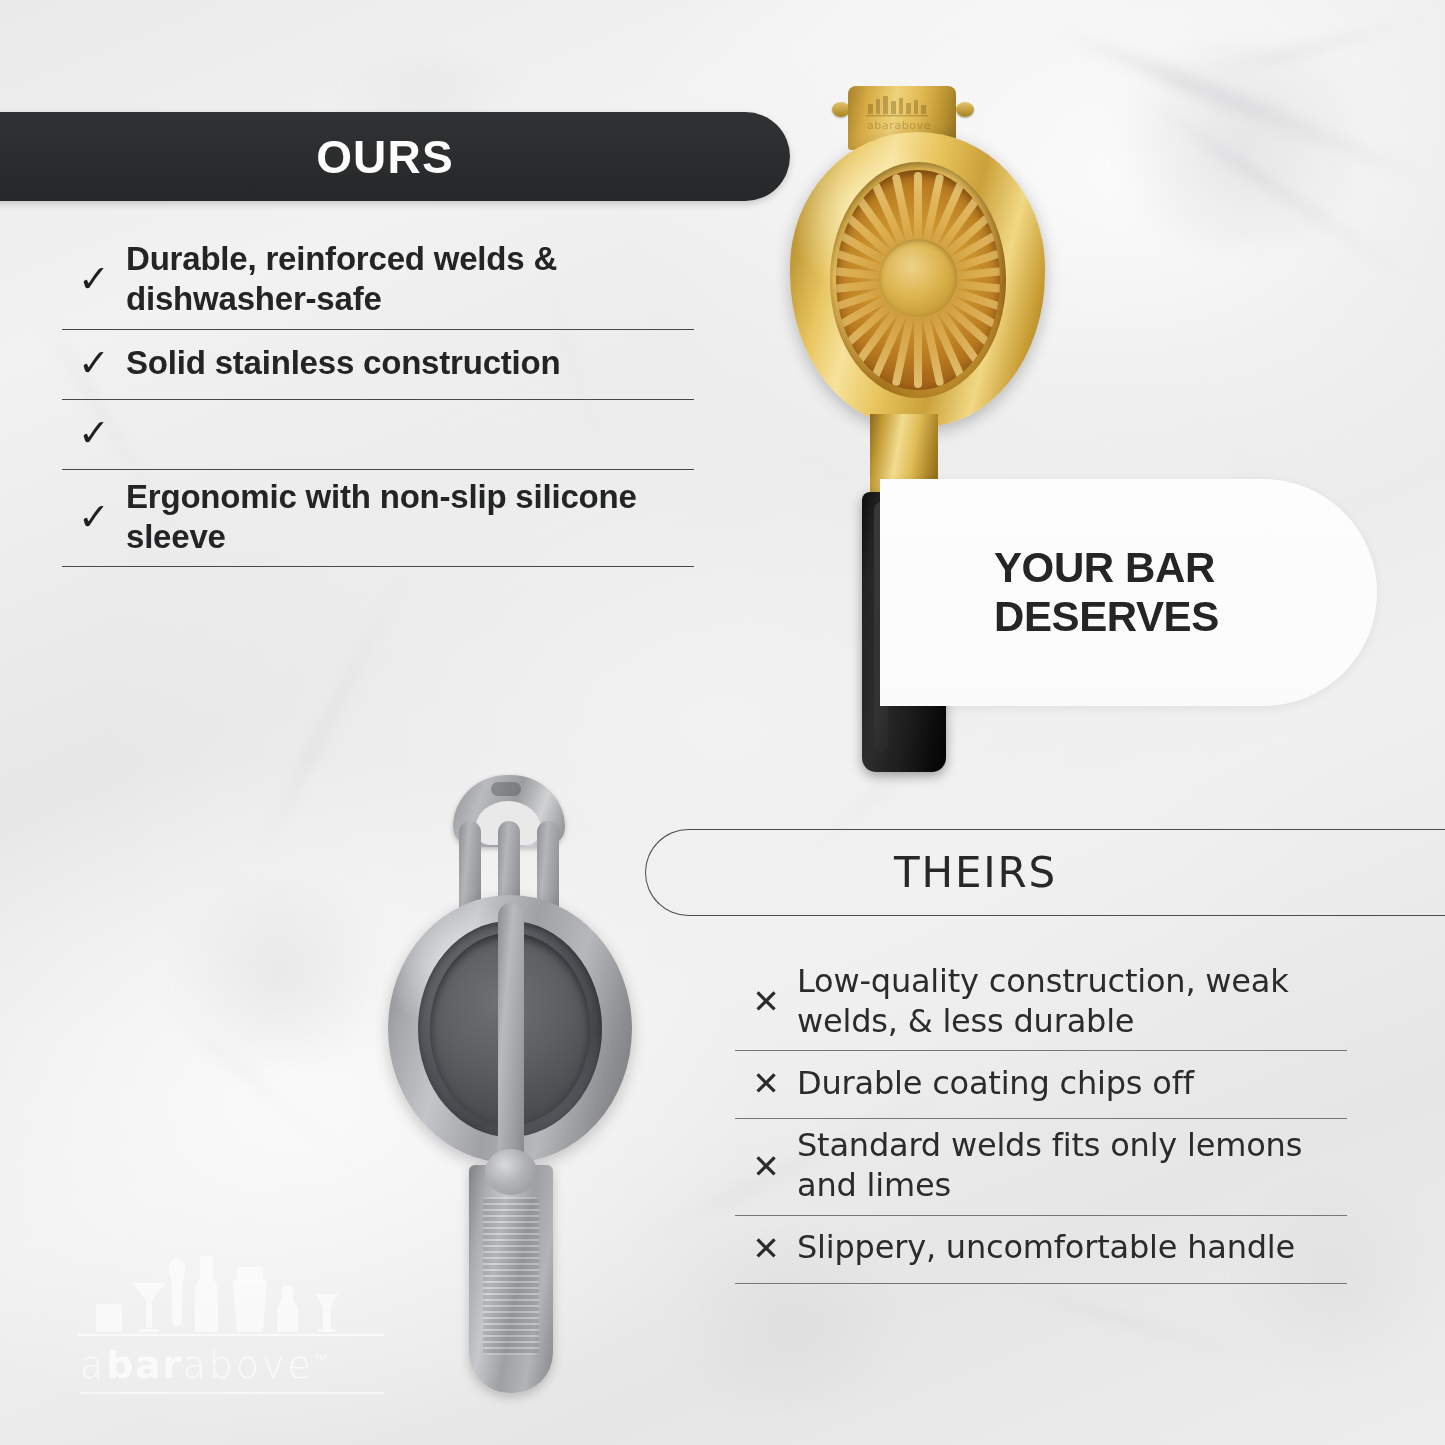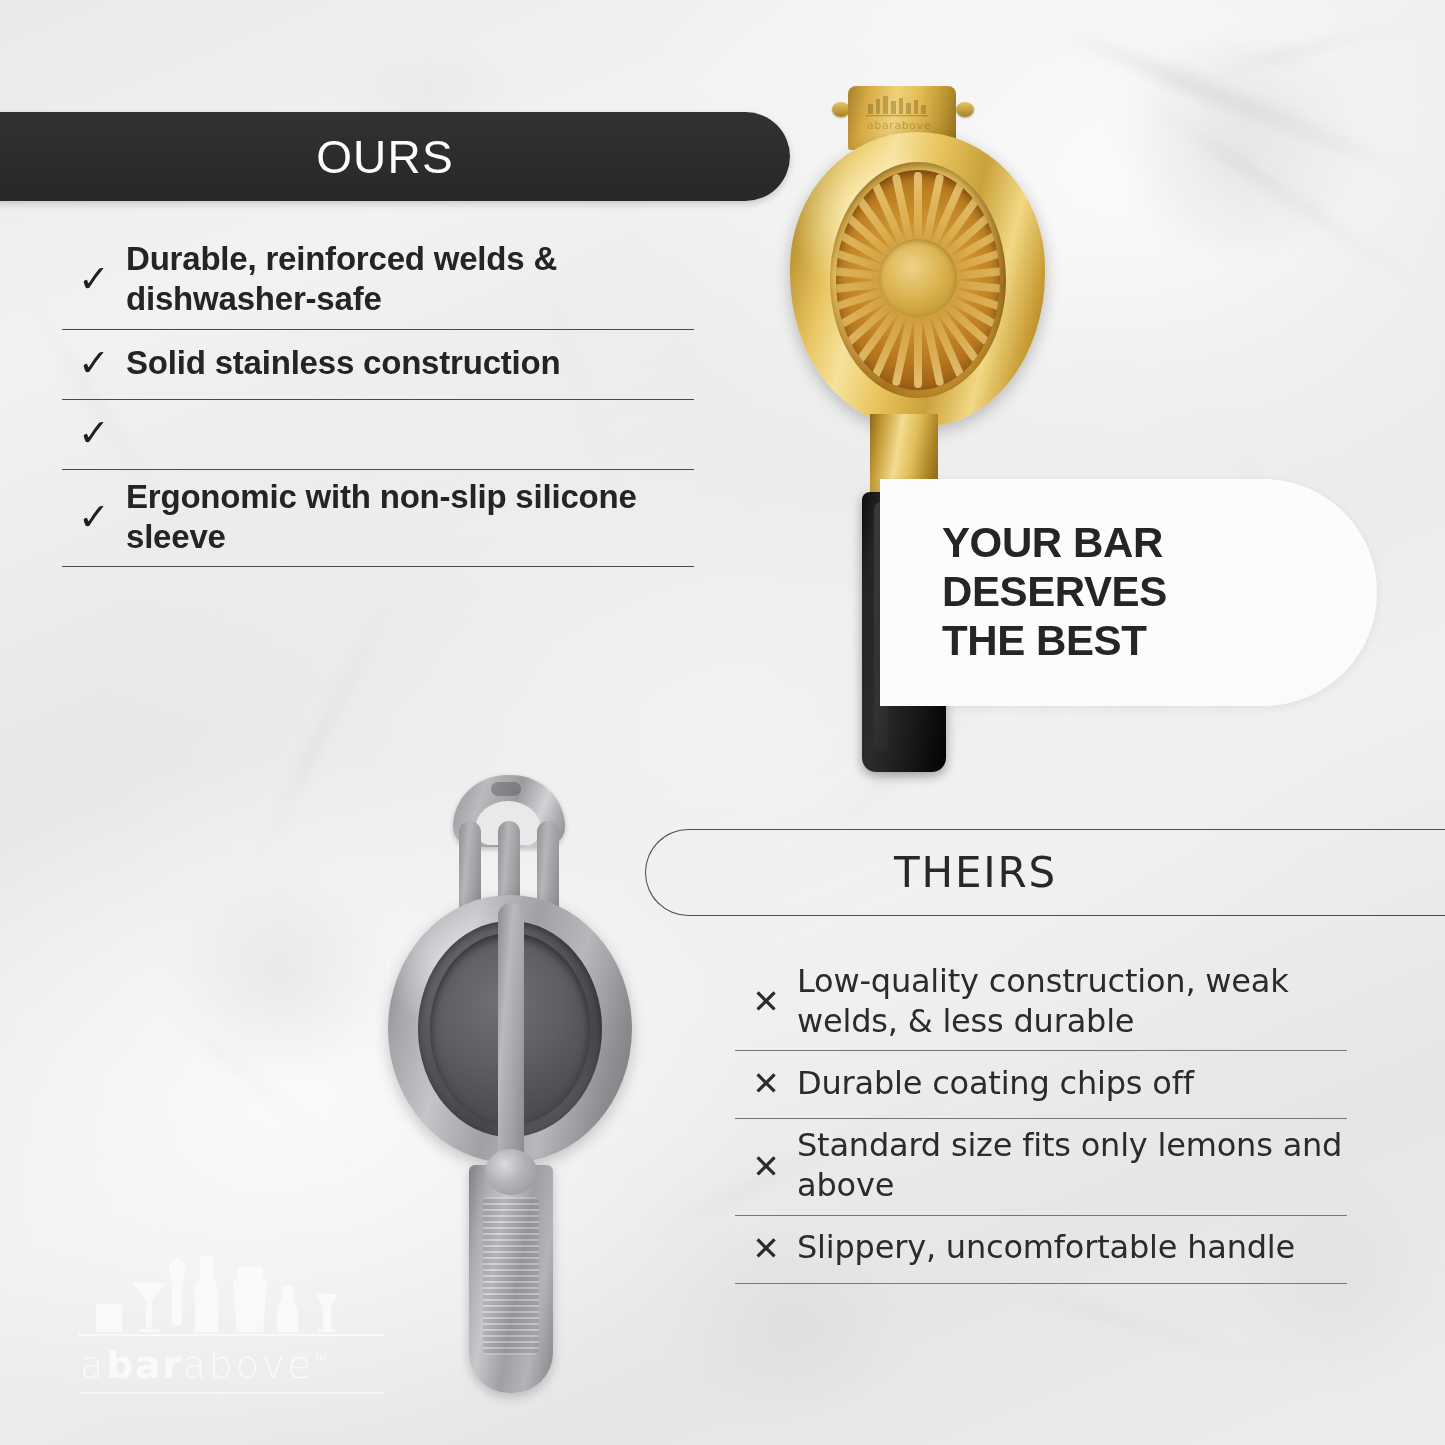--- a/index.html
+++ b/index.html
@@ -68,21 +68,21 @@
     background: linear-gradient(180deg, #303233 0%, #2a2c2d 55%, #252728 100%);
     border-radius: 0 46px 46px 0;
     box-shadow: 0 3px 7px rgba(0,0,0,.17);
     display: flex;
     align-items: center;
     justify-content: center;
   }
   .ours-pill-label {
     color: #fdfdfd;
     font-size: 46px;
-    font-weight: normal;
+    font-weight: bold;
     letter-spacing: 1.2px;
     padding-left: 40px;
   }
 
   
   .ours-list {
     position: absolute;
     left: 62px;
     top: 232px;
     width: 632px;
@@ -120,21 +120,21 @@
     width: 497px;
     height: 227px;
     background: linear-gradient(180deg, #fdfdfd 0%, #fbfbfb 100%);
     border-radius: 0 114px 114px 0;
     box-shadow: 0 2px 10px rgba(0,0,0,.07);
     display: flex;
     align-items: center;
     z-index: 6;
   }
   .callout-text {
-    padding-left: 62px;
+    padding-left: 114px;
     font-size: 42px;
     font-weight: bold;
     color: #242526;
     line-height: 1.16;
     letter-spacing: -.4px;
   }
 
   
   .theirs-pill {
     position: absolute;
@@ -560,21 +560,20 @@
       </div>
     </div>
     <div class="gs-neck"></div>
     <div class="gs-sleeve"></div>
   </div>
 
   <div class="callout">
     <div class="callout-text">
       <div>YOUR BAR</div>
       <div>DESERVES</div>
-      <div>THE BEST</div>
     </div>
   </div>
 
   <div class="gray-squeezer">
     <div class="grs-tab">
       <div class="grs-tab-mark"></div>
       <div class="grs-tab-hole"></div>
     </div>
     <div class="grs-prongs">
       <div class="grs-prong p1"></div>
@@ -603,21 +602,21 @@
     <div class="theirs-row">
       <span class="theirs-x">✕</span>
       <span class="theirs-text">Low-quality construction, weak welds, &amp; less durable</span>
     </div>
     <div class="theirs-row">
       <span class="theirs-x">✕</span>
       <span class="theirs-text">Durable coating chips off</span>
     </div>
     <div class="theirs-row">
       <span class="theirs-x">✕</span>
-      <span class="theirs-text">Standard size fits only lemons and above</span>
+      <span class="theirs-text">Standard welds fits only lemons and limes</span>
     </div>
     <div class="theirs-row">
       <span class="theirs-x">✕</span>
       <span class="theirs-text">Slippery, uncomfortable handle</span>
     </div>
   </div>
 
   <div class="logo">
     <svg class="logo-shelf" viewBox="0 0 306 78">
       <g fill="#ffffff" fill-opacity="0.80">

